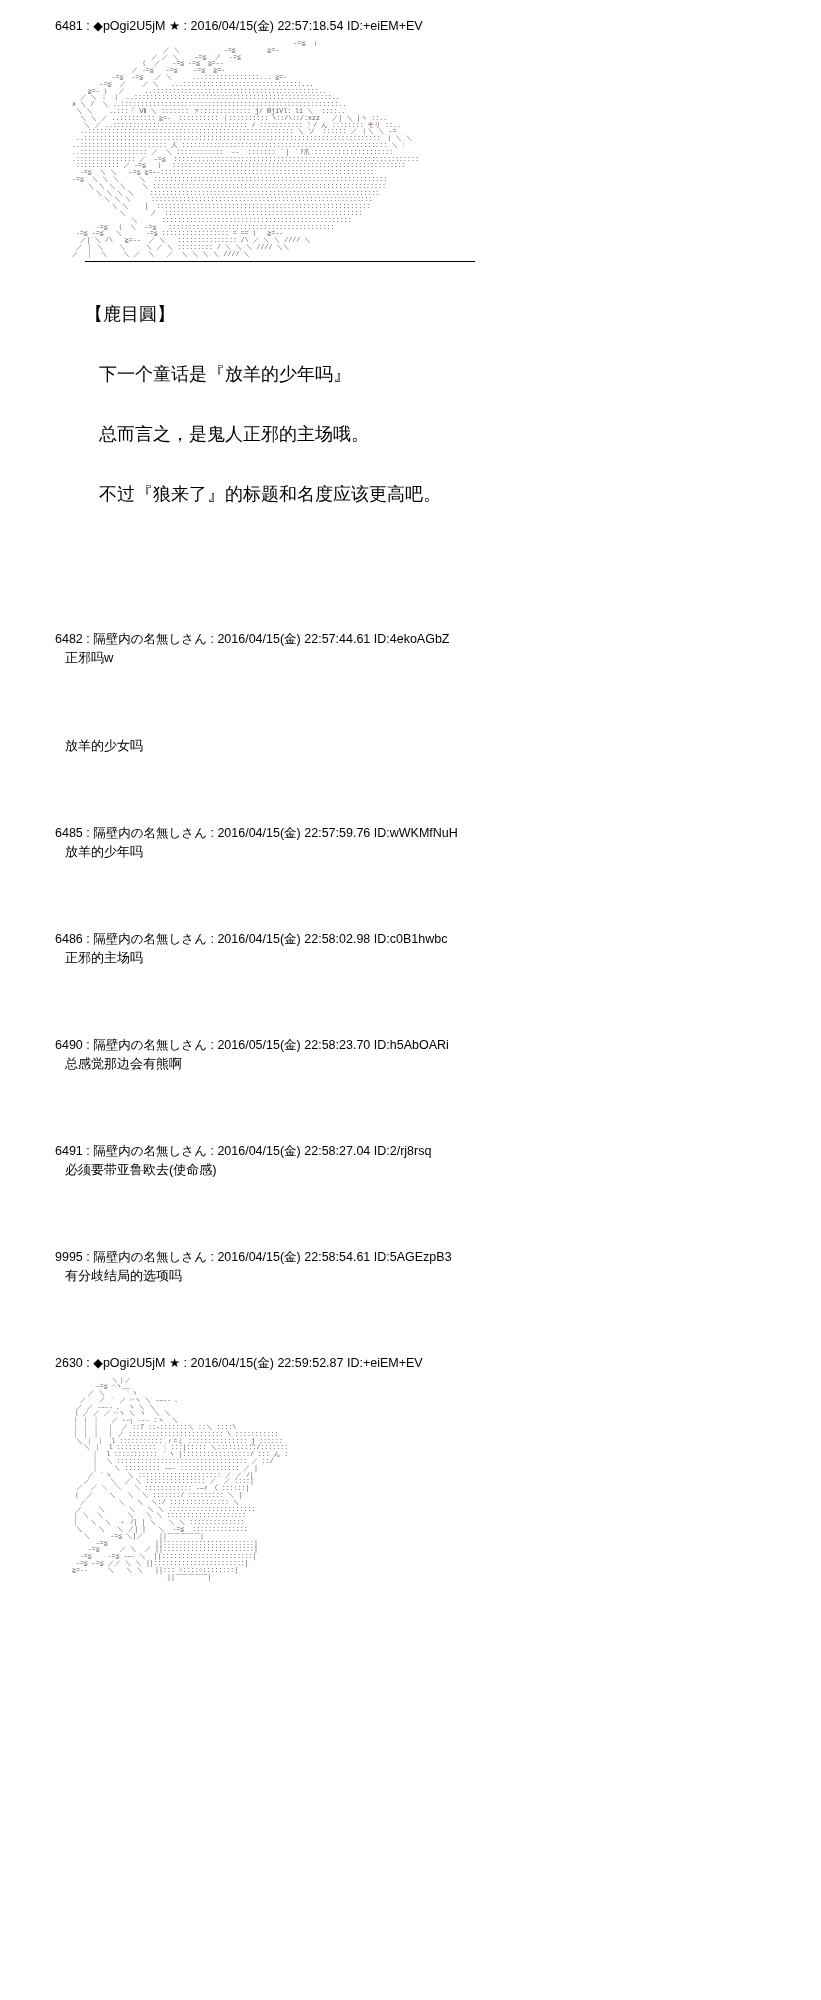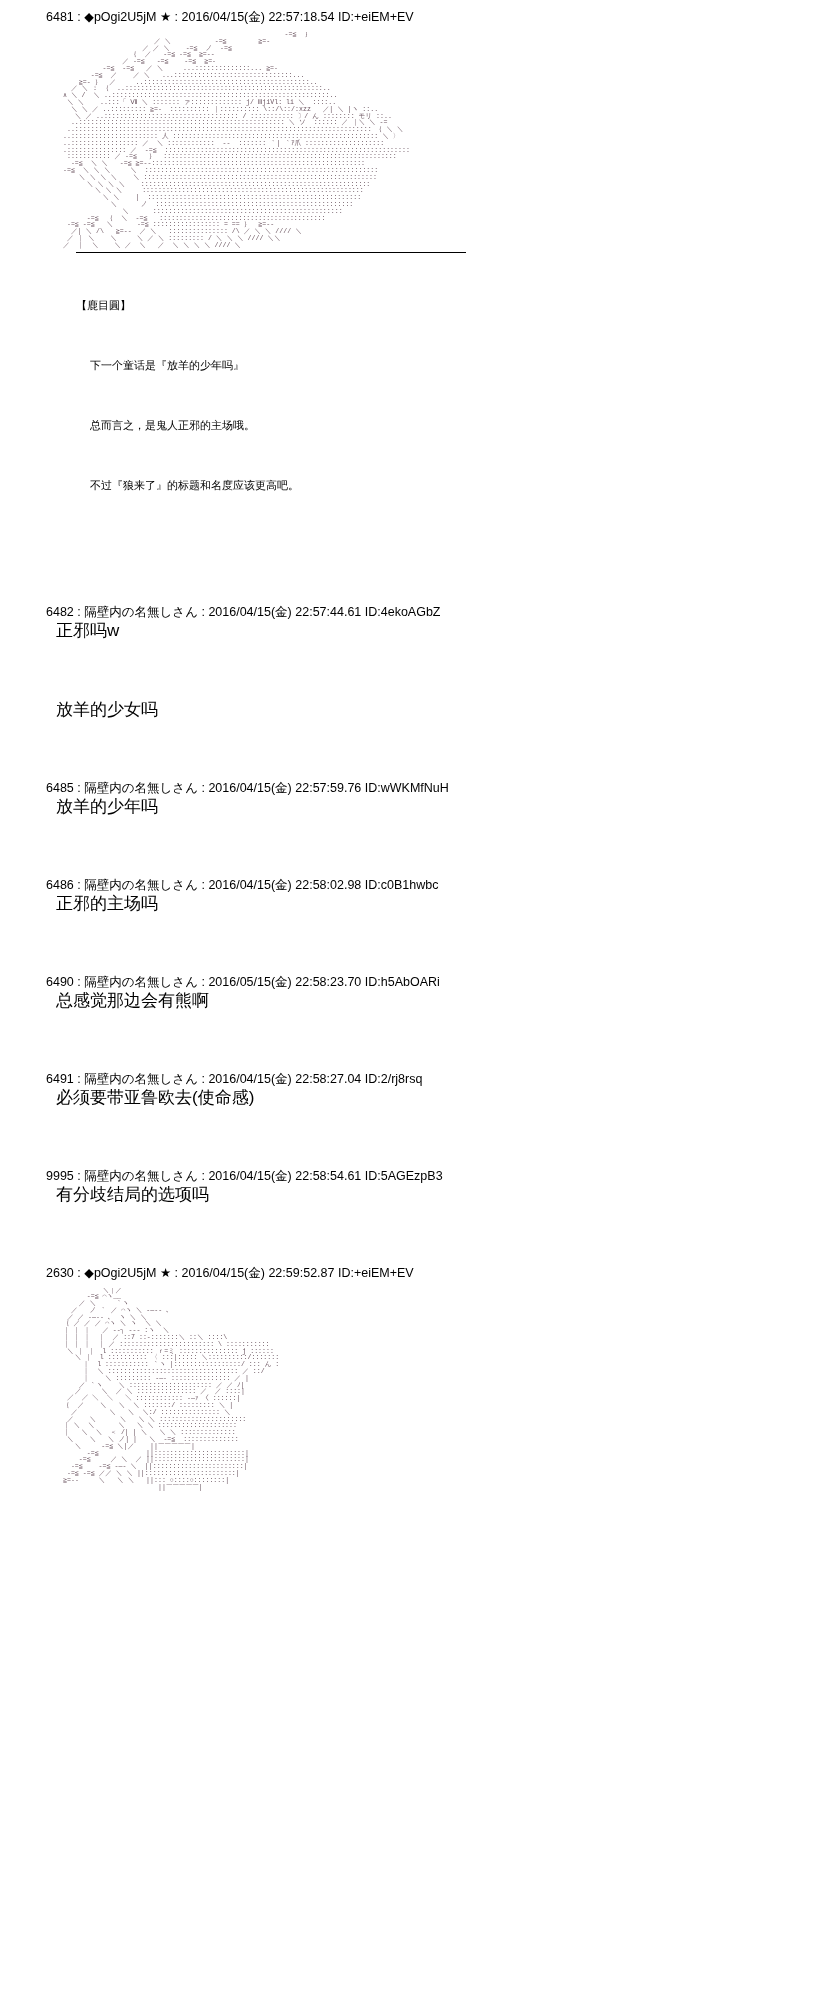--- a/index.html
+++ b/index.html
@@ -15,21 +15,21 @@
     position: relative;
   }
   .page {
     width: 821px;
     position: relative;
     padding: 0;
   }
   .post {
     position: relative;
     padding: 0 0 0 0;
-    margin: 8px;
+    margin: 17px;
   }
   .post-header {
     font-size: 12.5px;
     line-height: 18px;
     white-space: nowrap;
     padding-left: 38px;
     color: #000000;
   }
   .post-header .num {
     color: #000000;
@@ -44,21 +44,21 @@
   .post-header .star {
     color: #000000;
   }
   .post-header .date {
     color: #000000;
   }
   .post-header .uid {
     color: #000000;
   }
   .post-body {
-    font-size: 17px;
+    font-size: 13px;
     line-height: 19px;
     padding-left: 48px;
     white-space: pre-wrap;
   }
   .aa {
     font-family: "Liberation Mono", monospace;
     font-size: 6.6px;
     line-height: 6.8px;
     letter-spacing: 0px;
     white-space: pre;
@@ -70,21 +70,21 @@
   .aa.accent {
     color: #6b5560;
   }
   .rule {
     border: 0;
     border-top: 1px solid #000000;
     margin: 2px 0 2px 68px;
     width: 390px;
   }
   .speech {
-    font-size: 11px;
+    font-size: 18px;
     line-height: 20px;
     padding-left: 68px;
     white-space: pre-wrap;
   }
   .speech .label {
     display: block;
   }
   .speech .line {
     display: block;
     padding-left: 14px;

